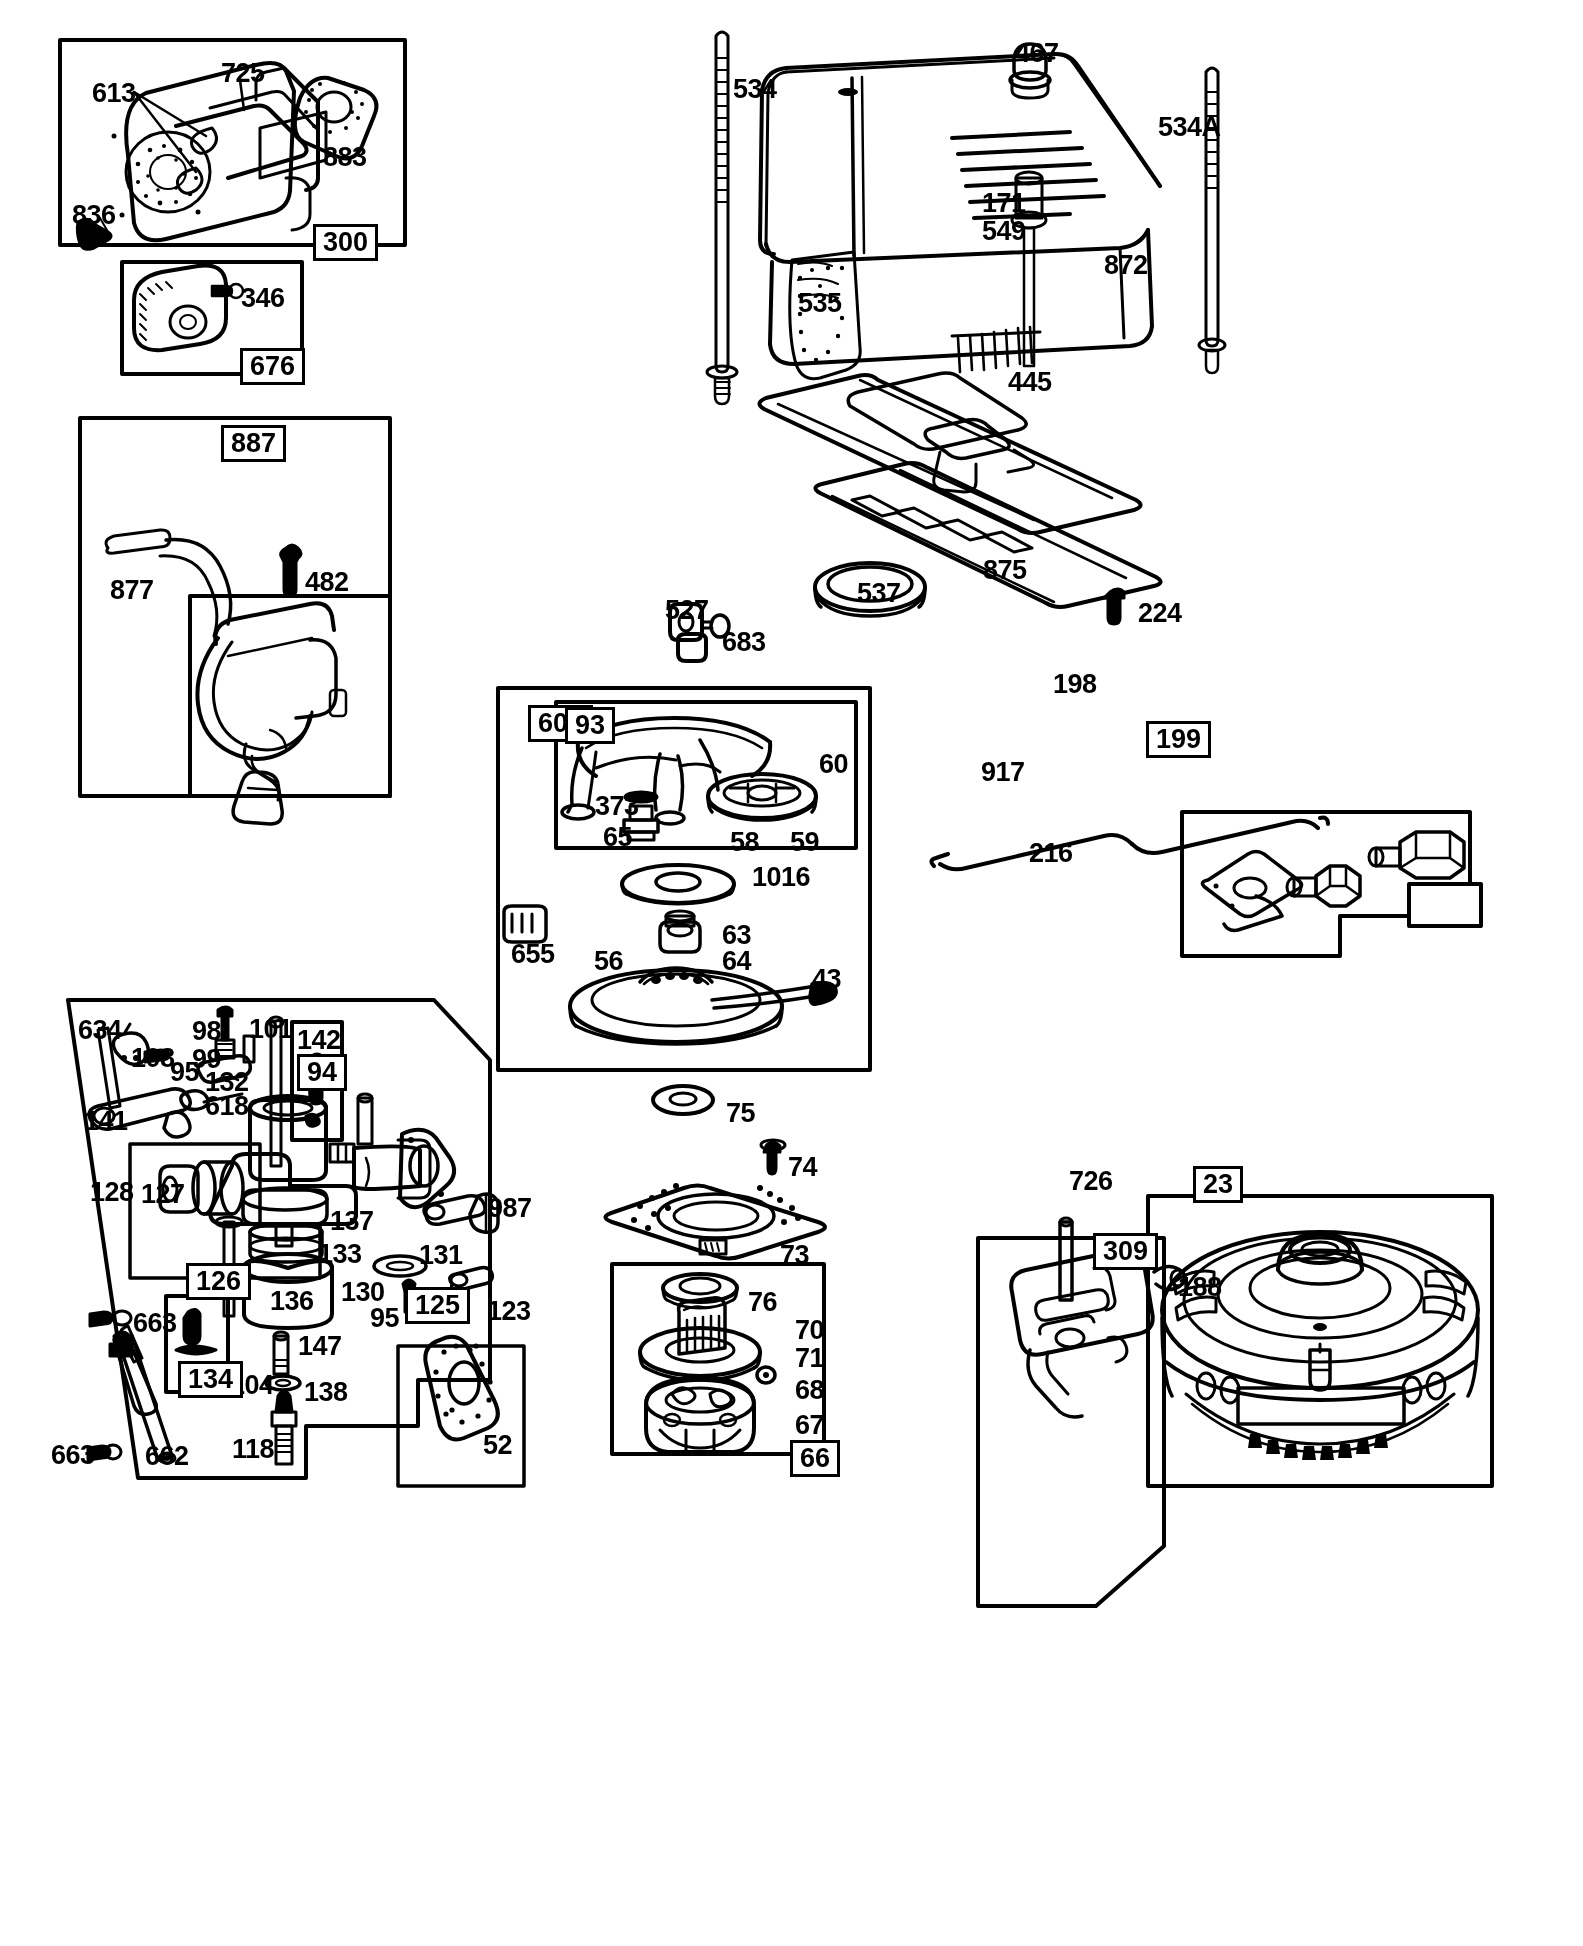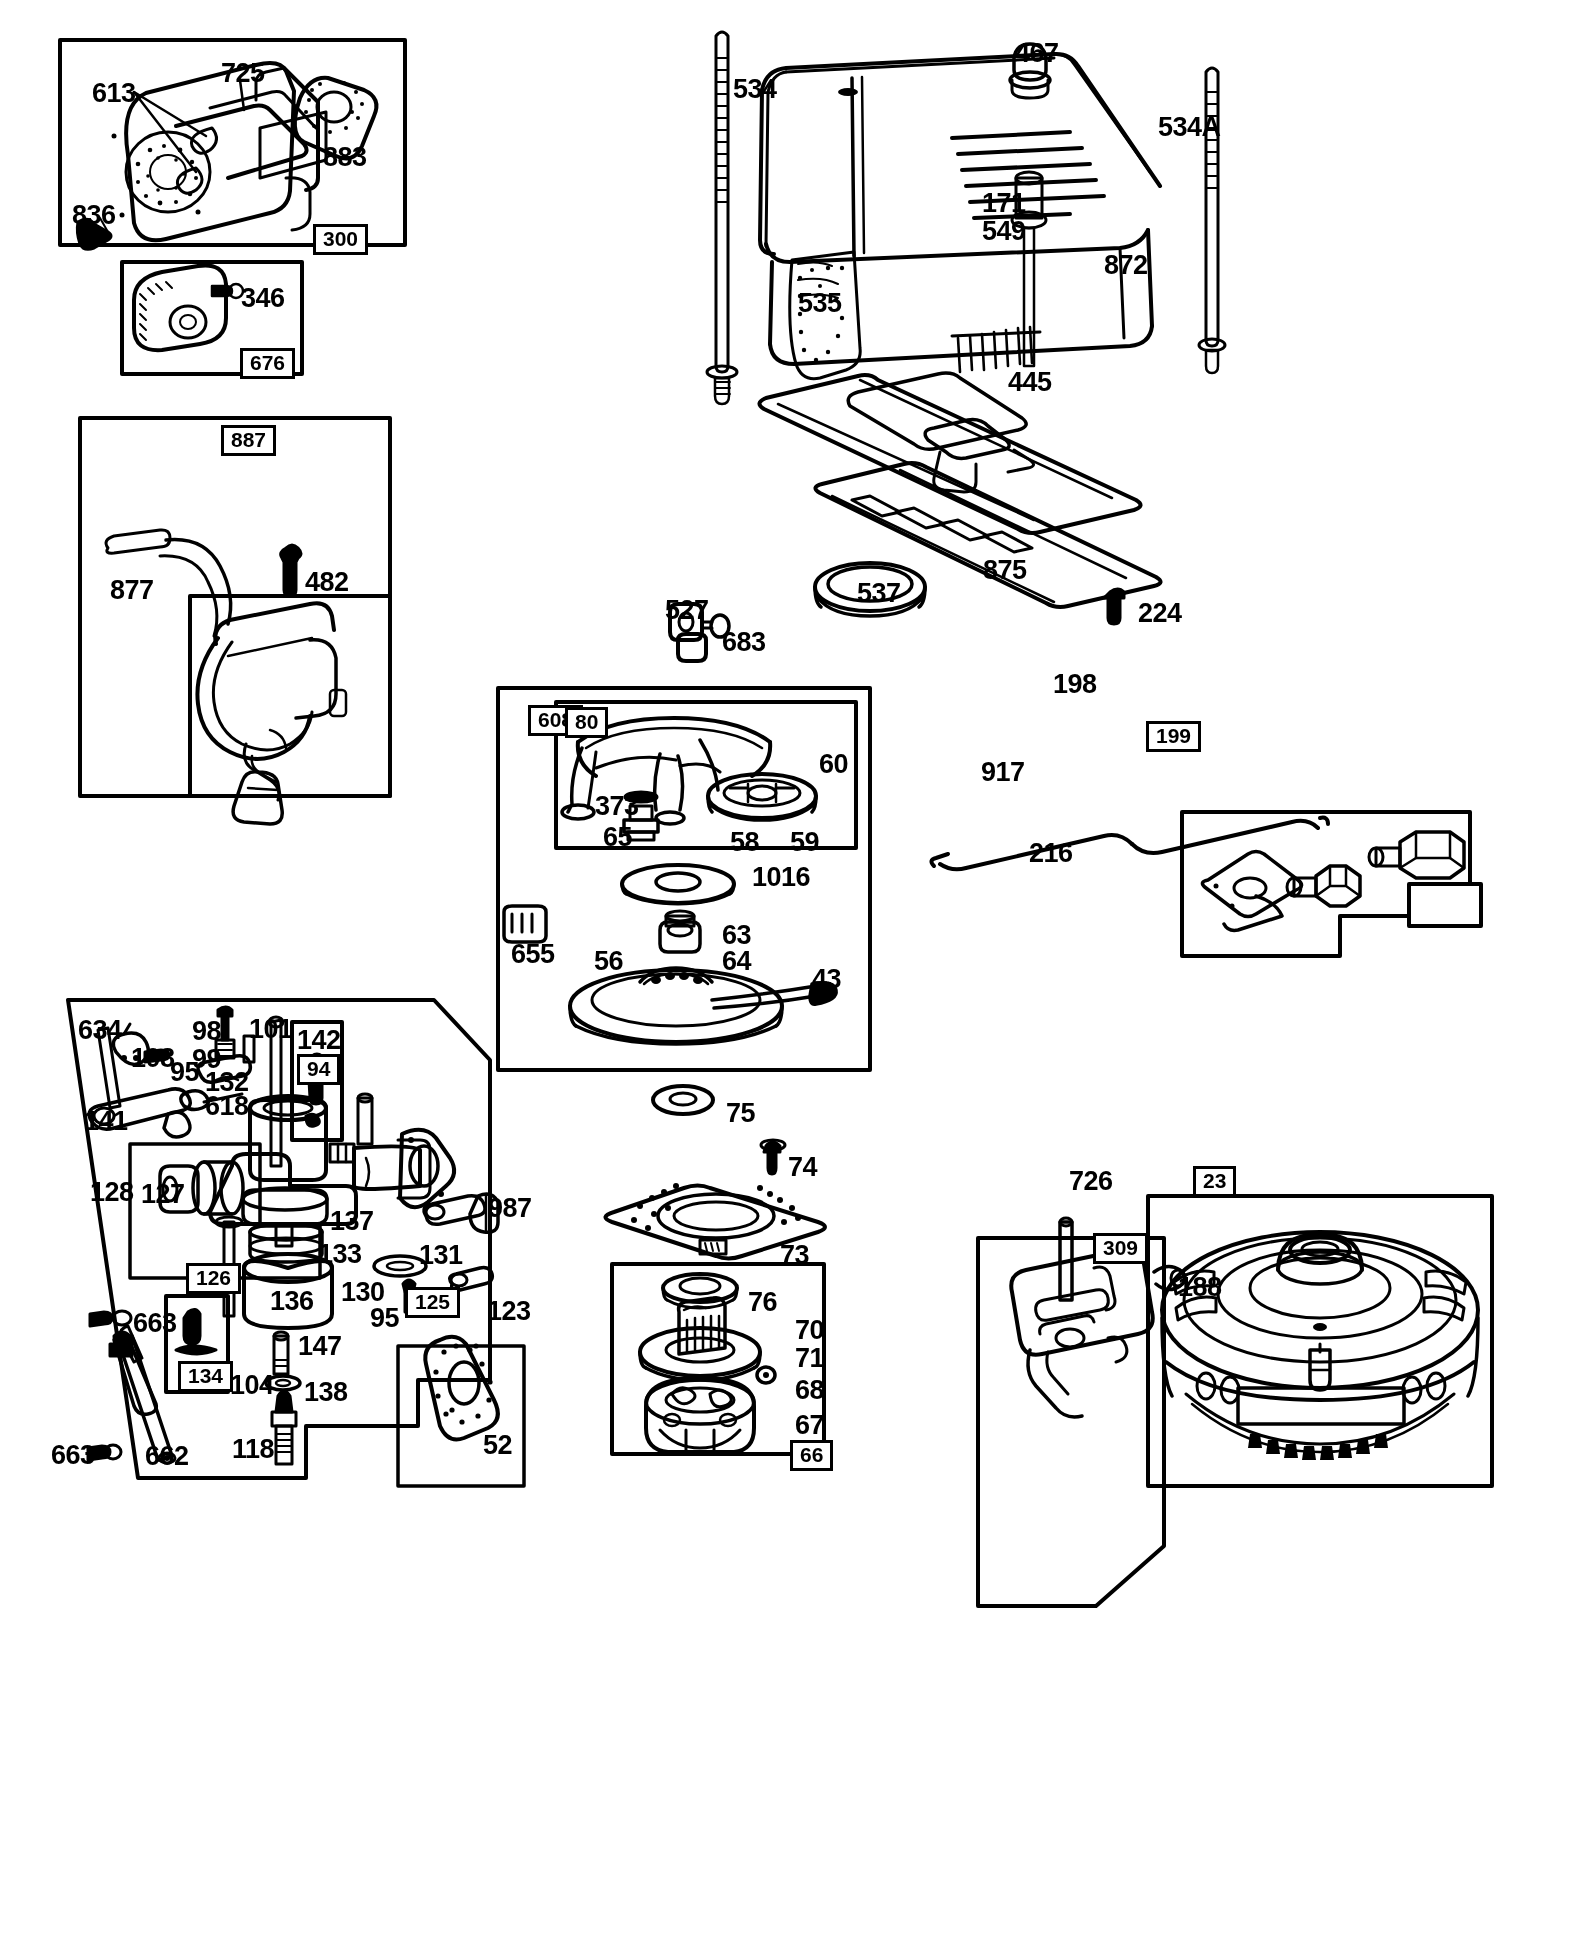--- a/index.html
+++ b/index.html
@@ -6,21 +6,21 @@
   body{width:1583px;height:1946px;position:relative;overflow:hidden;
        font-family:"Liberation Sans","DejaVu Sans",sans-serif;}
   #sheet{position:absolute;inset:0;}
   svg.layer{position:absolute;left:0;top:0;width:1583px;height:1946px;}
   .lbl{position:absolute;font-weight:bold;color:#000;white-space:nowrap;
        font-family:"Liberation Sans","DejaVu Sans",sans-serif;
        letter-spacing:-0.5px;}
   .n{font-size:27px;}
   .title{font-size:30px;font-weight:bold;letter-spacing:0.5px;}
   .boxnum{position:absolute;border:3px solid #000;background:#fff;
-          font-weight:bold;font-size:21px;color:#000;
+          font-weight:bold;font-size:27px;color:#000;
           padding:1px 7px 2px 7px;line-height:1.05;
           font-family:"Liberation Sans","DejaVu Sans",sans-serif;}
 </style>
 </head>
 <body>
 
 <div id="sheet">
 
   <svg class="layer" viewBox="0 0 1583 1946">
     <g fill="none" stroke="#000" stroke-width="3" stroke-linejoin="round" stroke-linecap="round">
@@ -600,21 +600,21 @@
       <div class="lbl n" style="left: 983px; top: 555px;">875</div>
       <div class="lbl n" style="left: 857px; top: 578px;">537</div>
       <div class="lbl n" style="left: 1138px; top: 598px;">224</div>
       <div class="lbl n" style="left: 665px; top: 595px;">527</div>
       <div class="lbl n" style="left: 722px; top: 627px;">683</div>
       <div class="lbl n" style="left: 1053px; top: 669px;">198</div>
       <div class="boxnum" style="left: 1146px; top: 721px;">199</div>
       <div class="lbl n" style="left: 981px; top: 757px;">917</div>
       <div class="lbl n" style="left: 1029px; top: 838px;">216</div>
       <div class="boxnum" style="left: 528px; top: 693px; margin-top: 12px;">608</div>
-      <div class="boxnum" style="left: 565px; top: 707px;">80</div>
+      <div class="boxnum" style="left: 565px; top: 707px;">93</div>
       <div class="lbl n" style="left: 819px; top: 749px;">60</div>
       <div class="lbl n" style="left: 595px; top: 791px;">373</div>
       <div class="lbl n" style="left: 603px; top: 822px;">65</div>
       <div class="lbl n" style="left: 730px; top: 827px;">58</div>
       <div class="lbl n" style="left: 790px; top: 827px;">59</div>
       <div class="lbl n" style="left: 752px; top: 862px;">1016</div>
       <div class="lbl n" style="left: 511px; top: 939px;">655</div>
       <div class="lbl n" style="left: 722px; top: 920px;">63</div>
       <div class="lbl n" style="left: 722px; top: 946px;">64</div>
       <div class="lbl n" style="left: 594px; top: 946px;">56</div>

